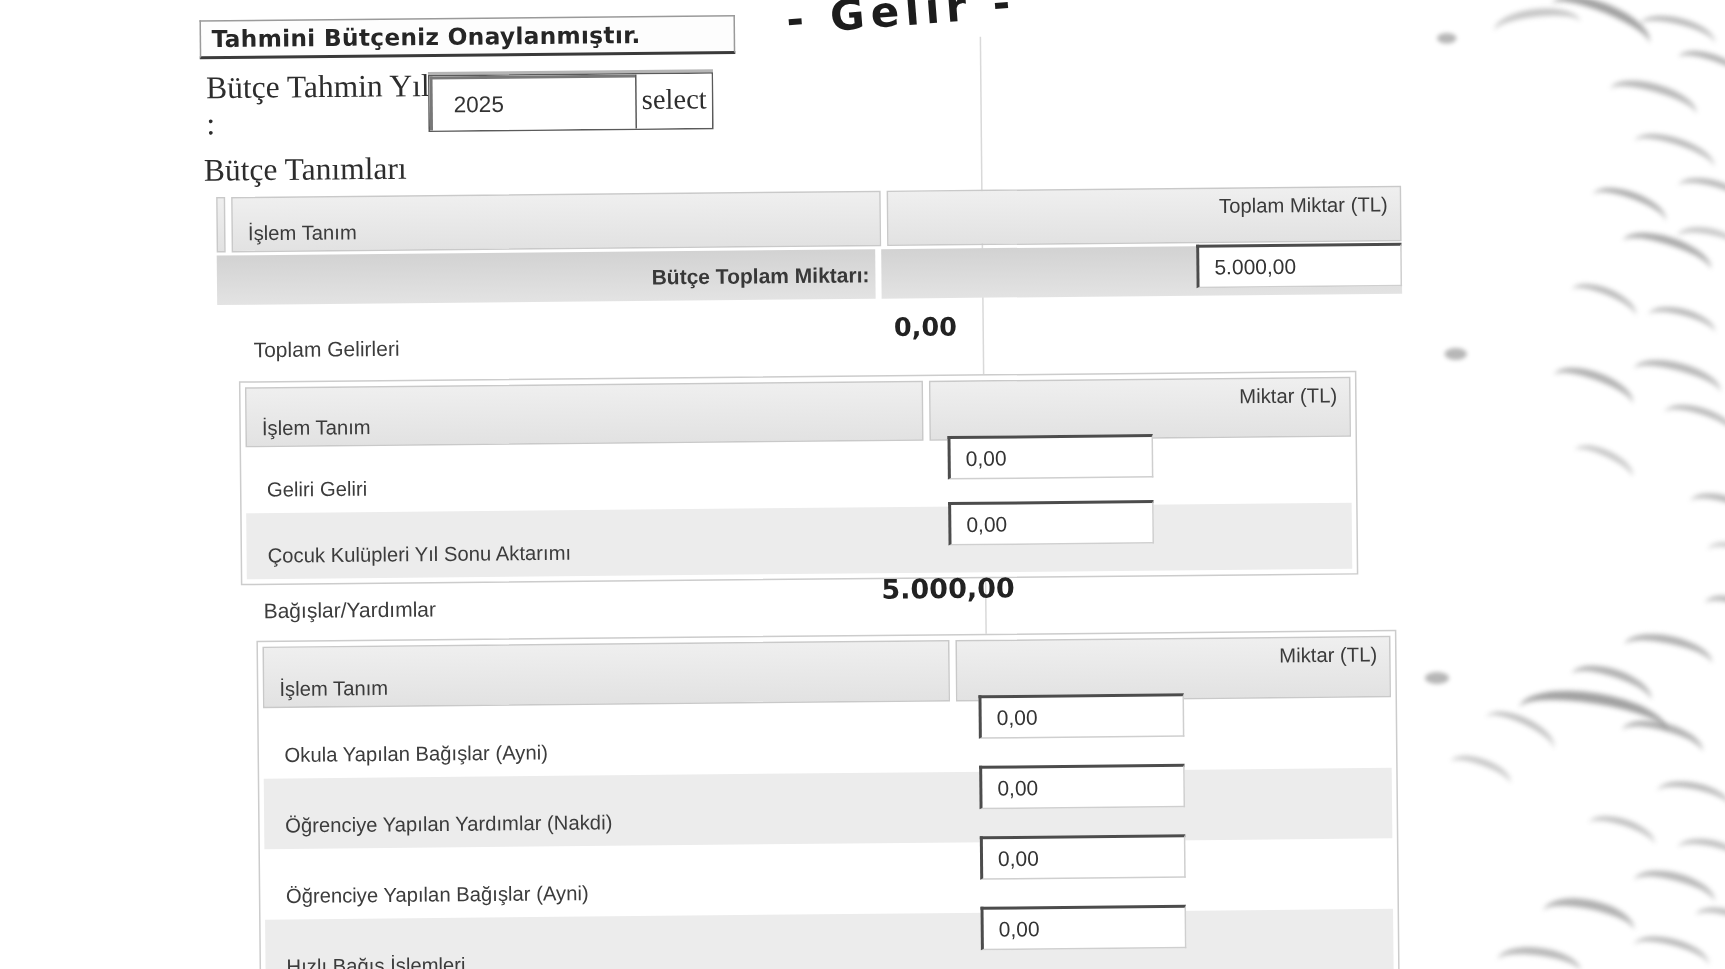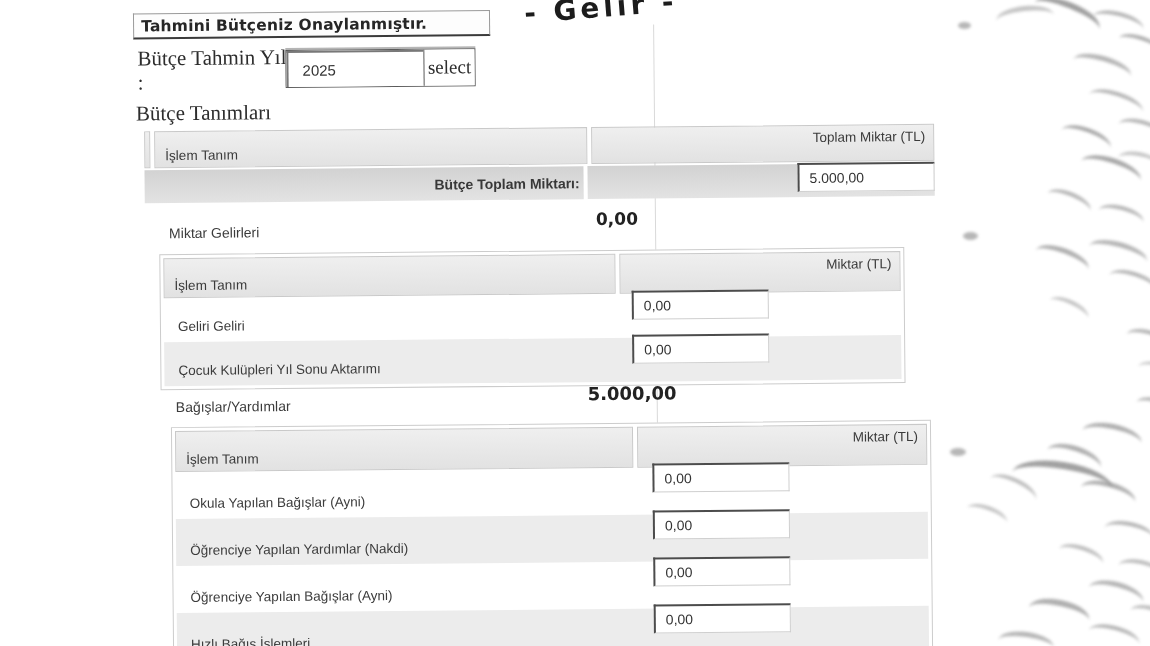--- a/index.html
+++ b/index.html
@@ -172,21 +172,21 @@
       </div>
       <div class="t1-total">
         <div class="seg left">
           <span>Bütçe Toplam Miktarı:</span>
         </div>
         <div class="seg right"></div>
         <input class="inbox" value="5.000,00" style="">
       </div>
     </div>
 
-    <div class="sec-label" style="left:170px;top:226px;">Miktar Gelirleri</div>
+    <div class="sec-label" style="left:170px;top:226px;">Toplam Gelirleri</div>
     <div class="sec-total" style="left:597px;top:214px;">0,00</div>
 
     <div class="btable t2">
       <div class="thead">
         <div class="hcell left">
           <span>İşlem Tanım</span>
         </div>
         <div class="hcell right">
           <span>Miktar (TL)</span>
         </div>

